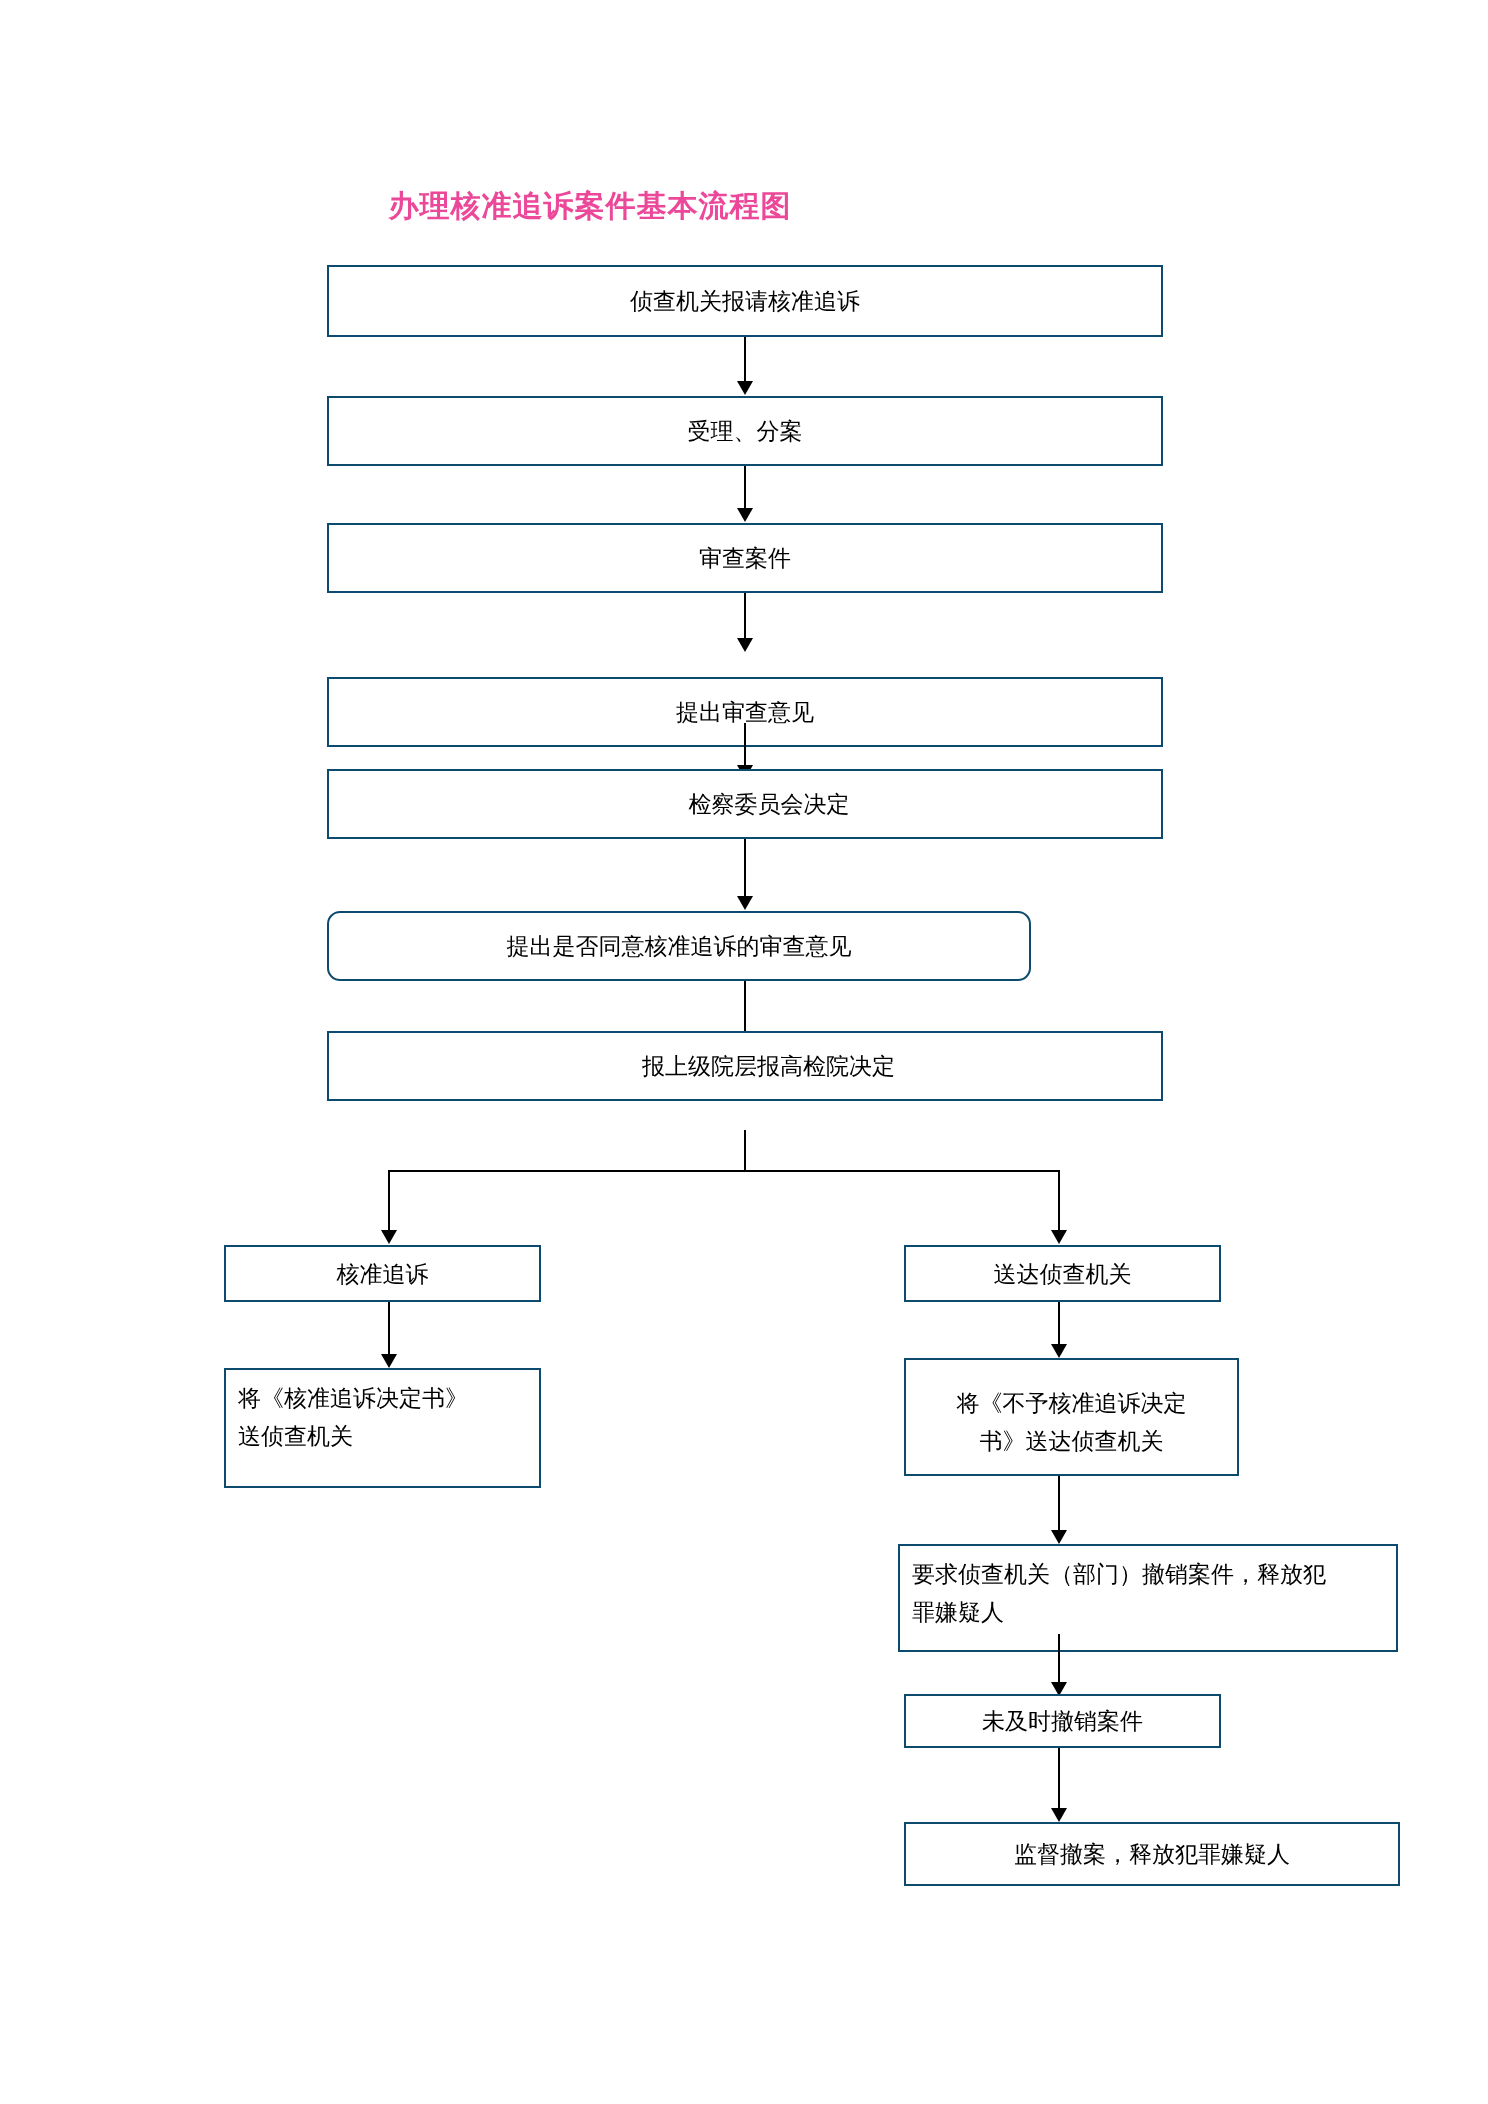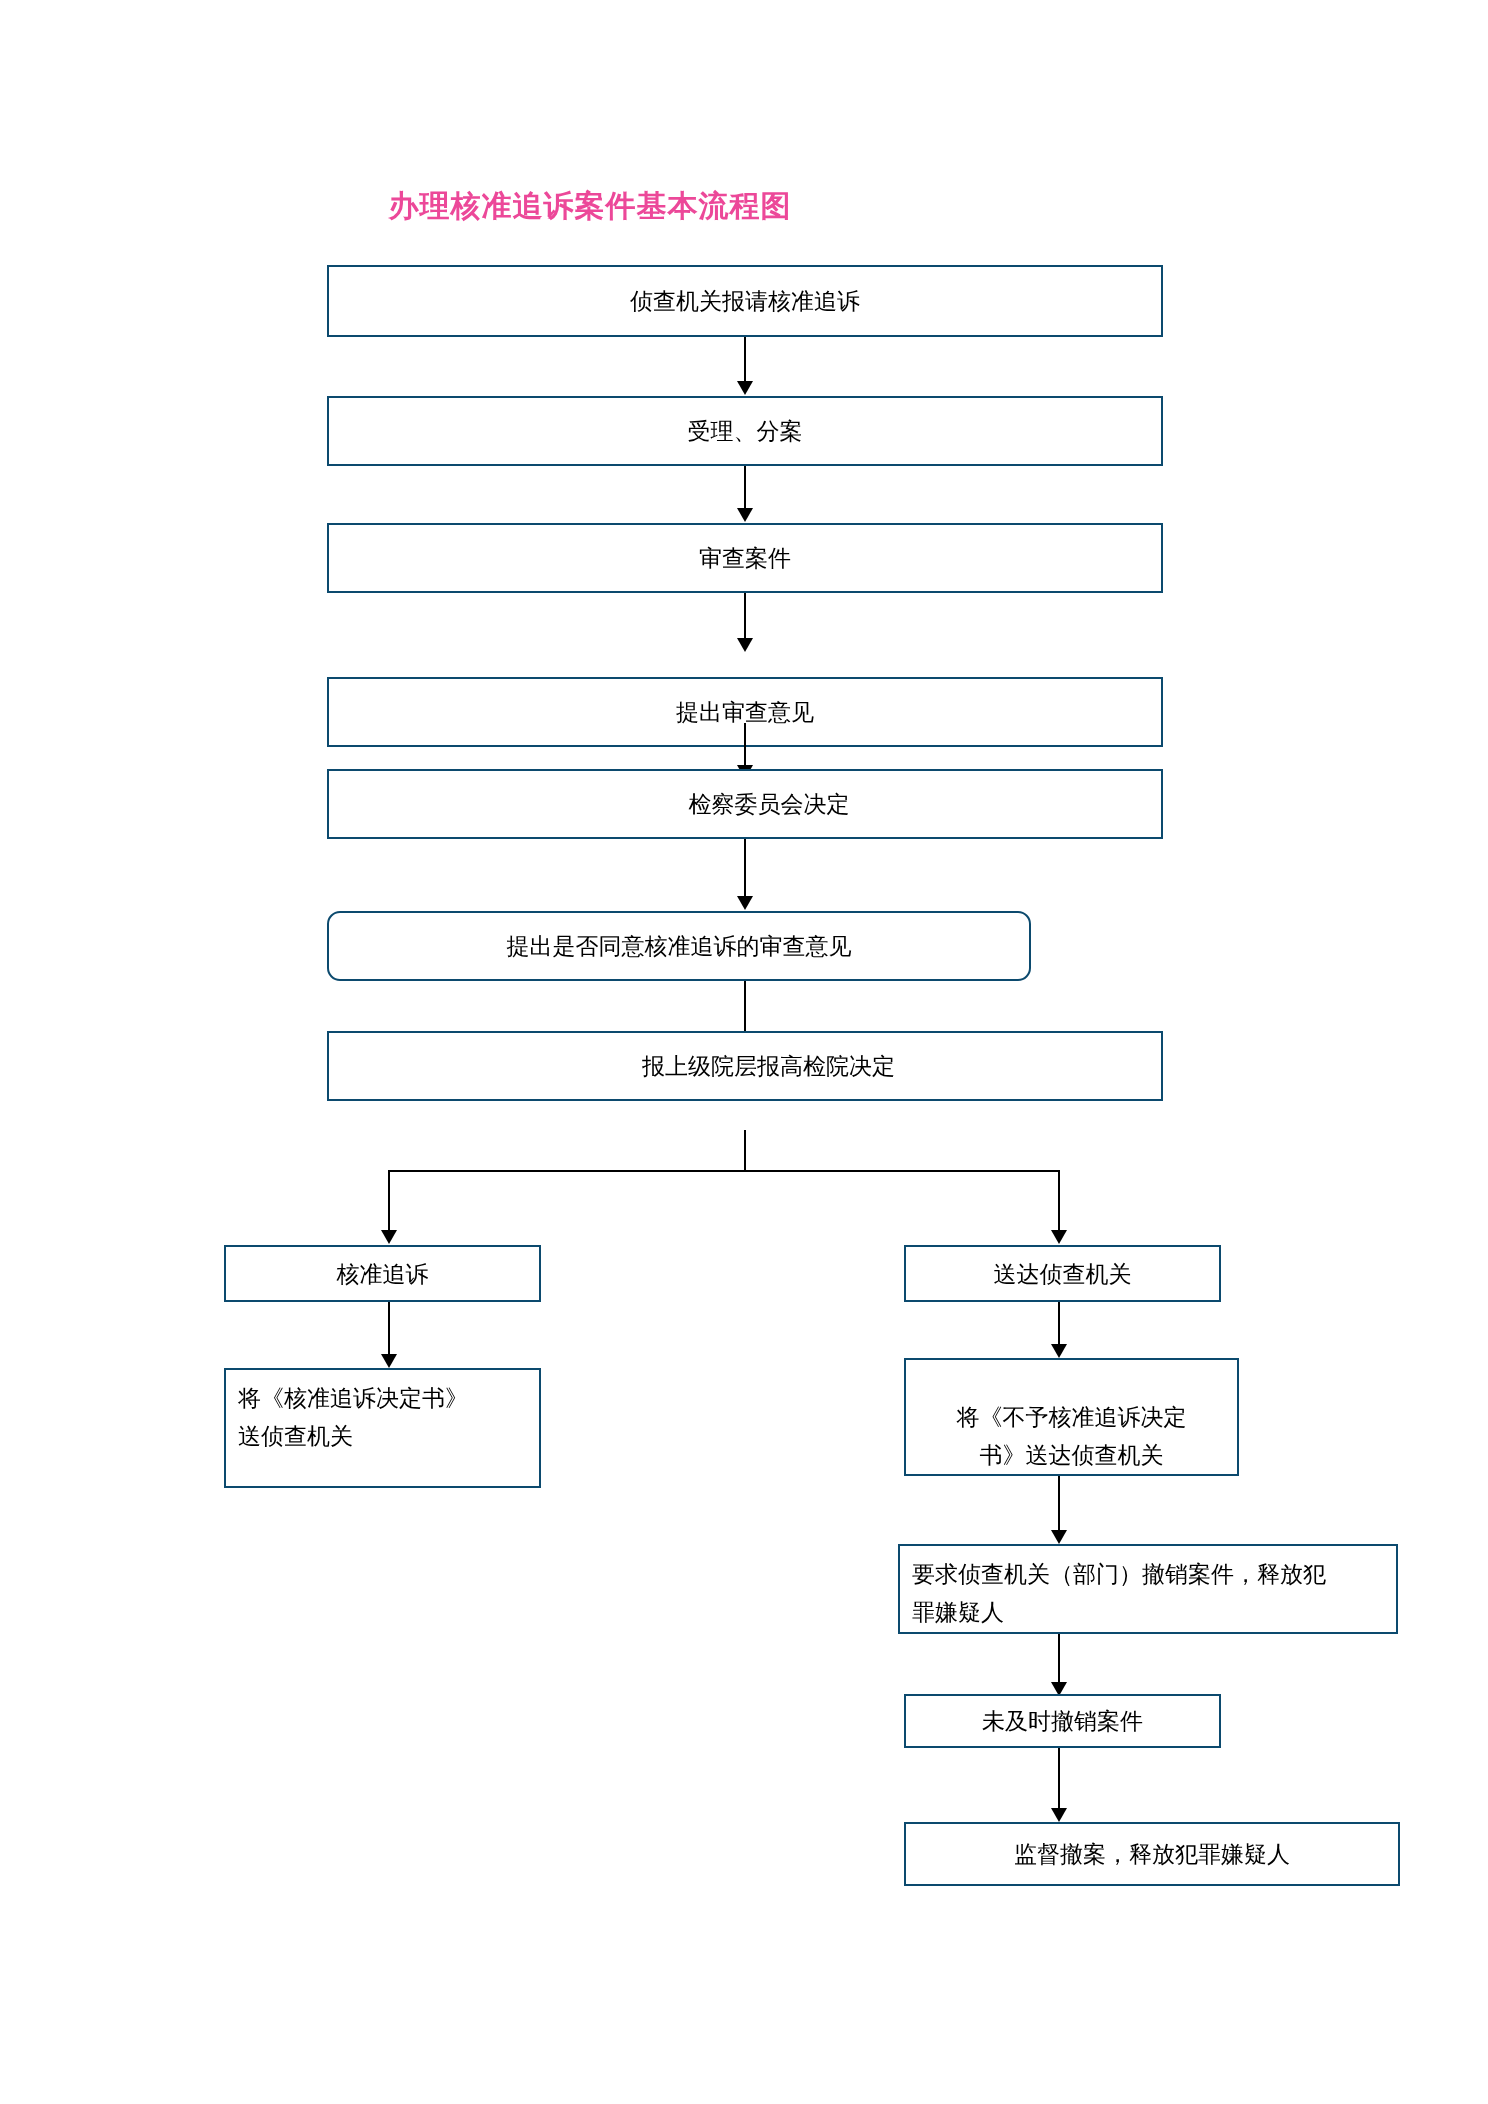--- a/index.html
+++ b/index.html
@@ -40,21 +40,21 @@
     font-size: 23px;
     line-height: 38px;
     display: flex;
   }
   .node.center {
     align-items: center;
     justify-content: center;
     text-align: center;
   }
   .node.topcenter {
-    align-items: flex-end;
+    align-items: center;
     justify-content: center;
     text-align: center;
     padding-top: 10px;
   }
   .node.topleft {
     align-items: flex-start;
     justify-content: flex-start;
     text-align: left;
     padding-top: 9px;
     padding-left: 12px;
@@ -165,21 +165,21 @@
   <div class="arrowhead" style="left:1051px; top:1344px;"></div>
 
   <div class="node topcenter" style="left:904px; top:1358px; width:335px; height:118px;">
     <span class="label">将《不予核准追诉决定
 书》送达侦查机关</span>
   </div>
 
   <div class="vline" style="left:1058px; top:1476px; width:2px; height:56px;"></div>
   <div class="arrowhead" style="left:1051px; top:1530px;"></div>
 
-  <div class="node topleft" style="left:898px; top:1544px; width:500px; height:90px;">
+  <div class="node topleft" style="left:898px; top:1544px; width:500px; height:108px;">
     <span class="label">要求侦查机关（部门）撤销案件，释放犯
 罪嫌疑人</span>
   </div>
 
   <div class="vline" style="left:1058px; top:1634px; width:2px; height:50px;"></div>
   <div class="arrowhead" style="left:1051px; top:1682px;"></div>
 
   <div class="node center" style="left:904px; top:1694px; width:317px; height:54px;">
     <span class="label">未及时撤销案件</span>
   </div>

